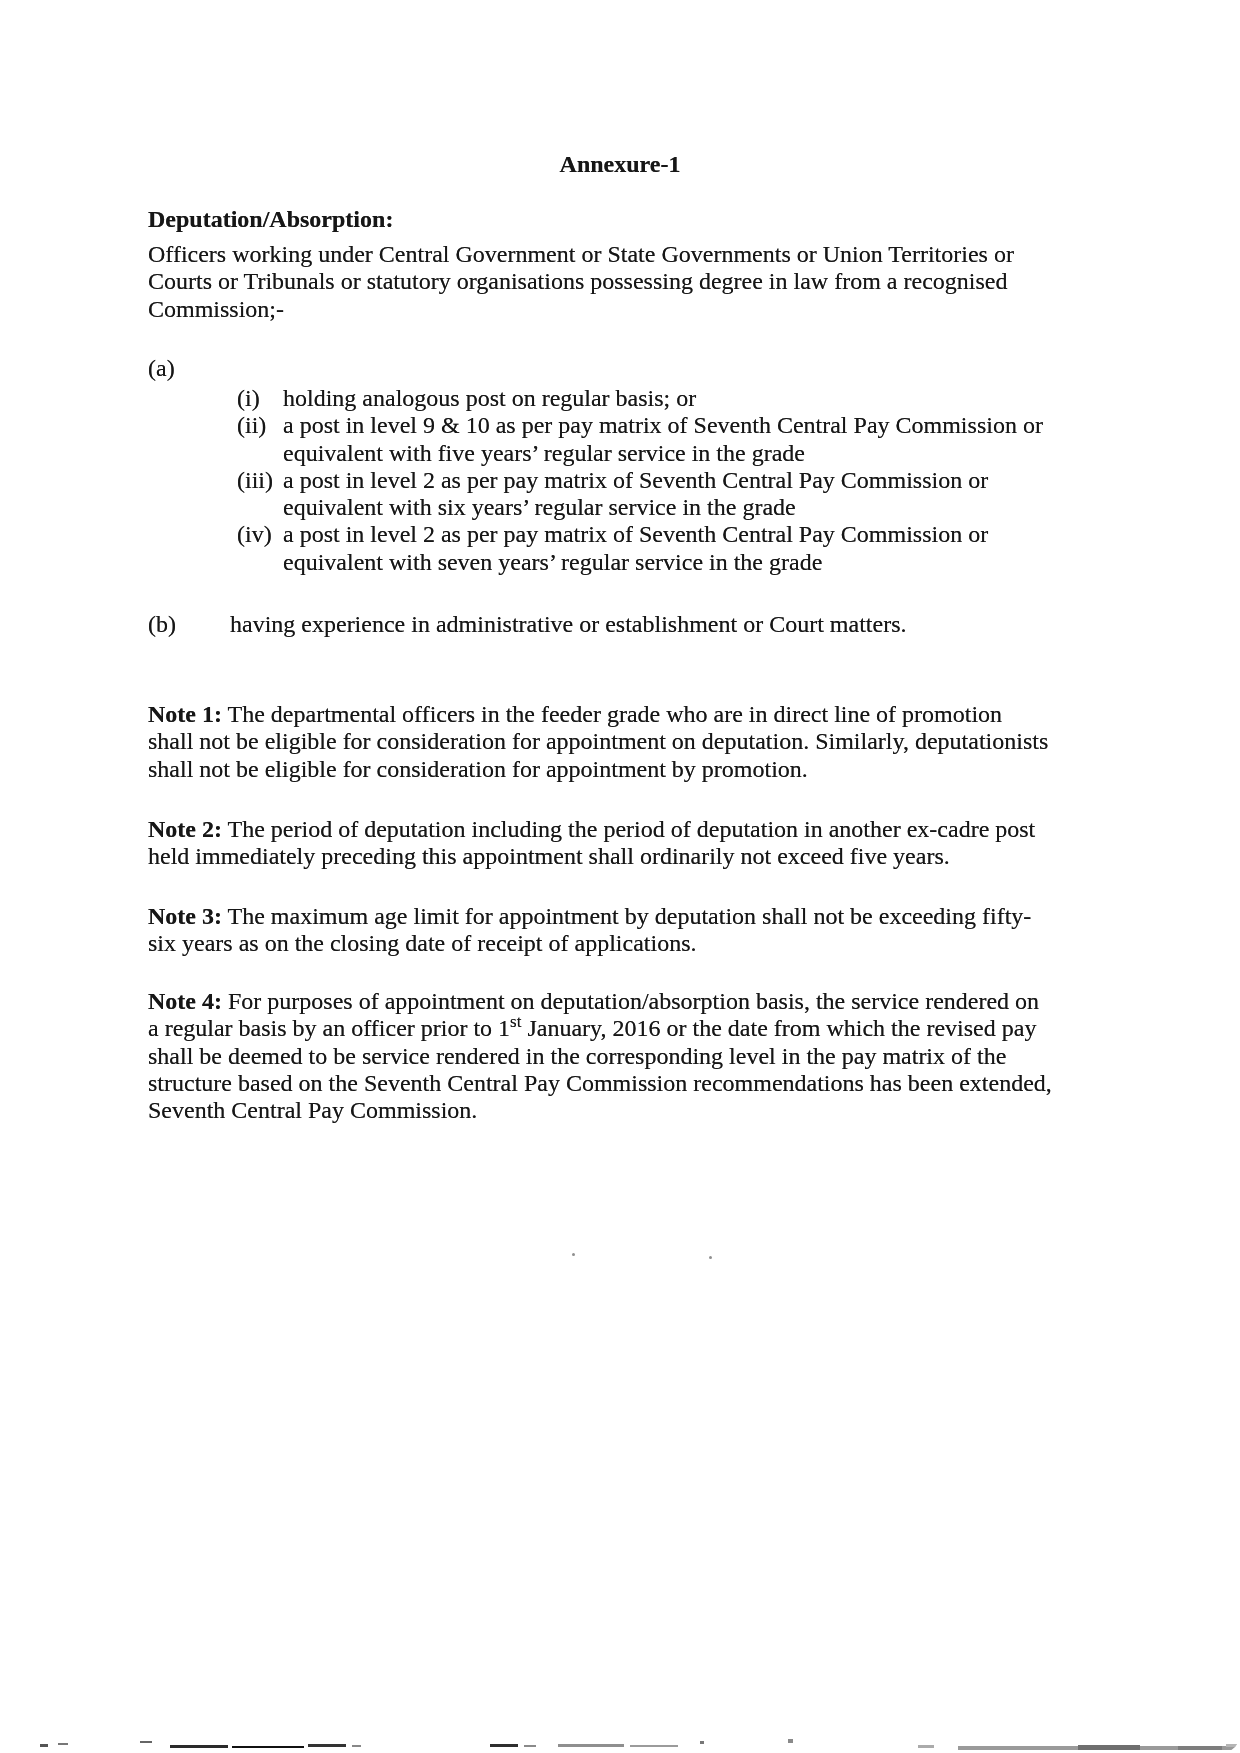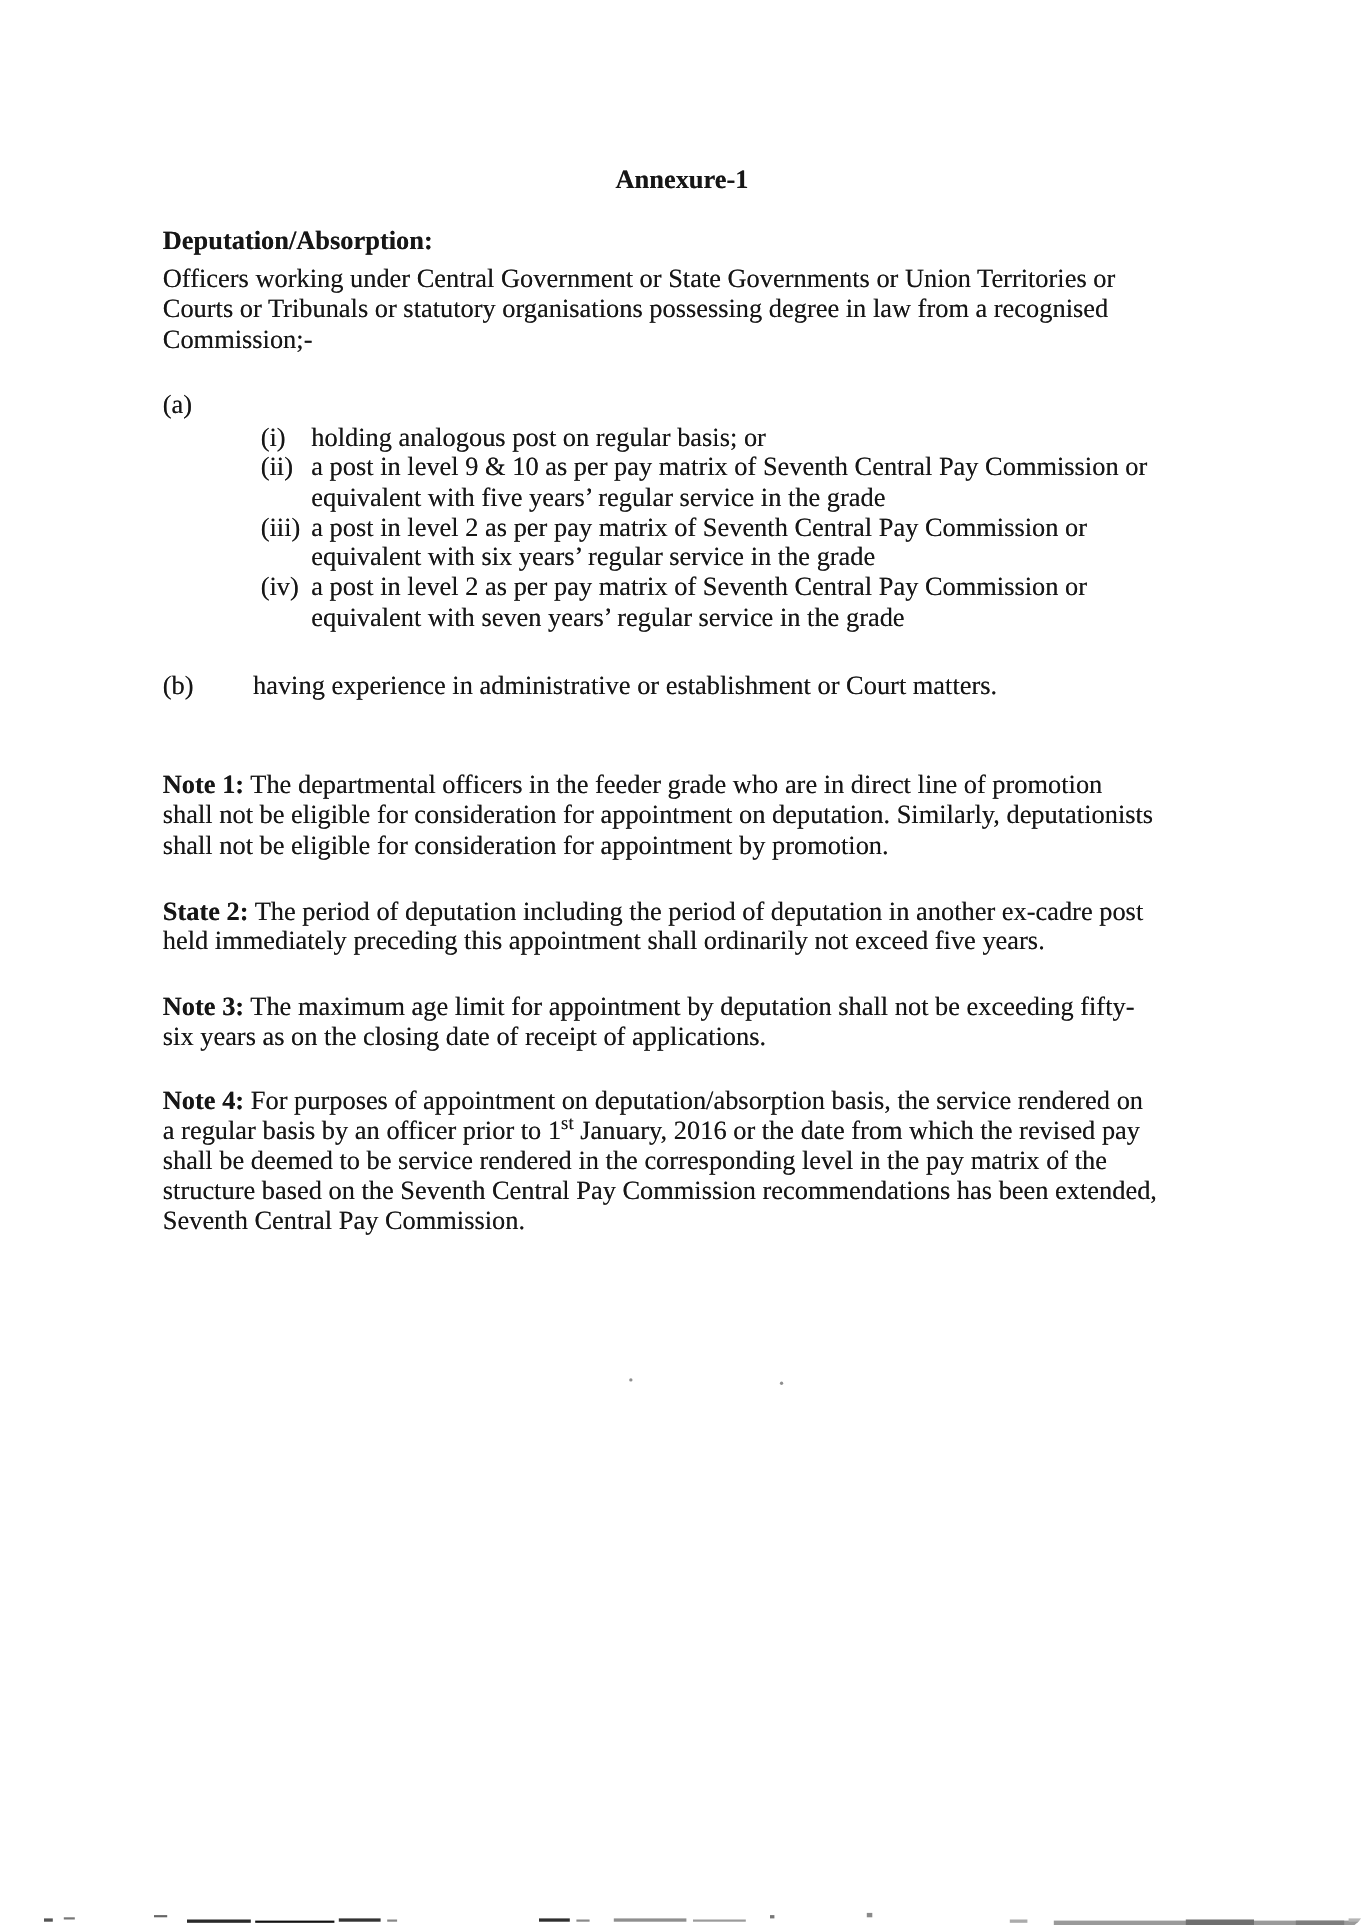--- a/index.html
+++ b/index.html
@@ -85,21 +85,21 @@
     <span>having experience in administrative or establishment or Court matters.</span>
   </div>
 
   <div id="notes">
       <div class="note scan-text" style="top: 701px;">
         <div><span class="b">Note 1:</span> The departmental officers in the feeder grade who are in direct line of promotion</div>
         <div>shall not be eligible for consideration for appointment on deputation. Similarly, deputationists</div>
         <div>shall not be eligible for consideration for appointment by promotion.</div>
       </div>
       <div class="note scan-text" style="top: 816px;">
-        <div><span class="b">State 2:</span> The period of deputation including the period of deputation in another ex-cadre post</div>
+        <div><span class="b">Note 2:</span> The period of deputation including the period of deputation in another ex-cadre post</div>
         <div>held immediately preceding this appointment shall ordinarily not exceed five years.</div>
       </div>
       <div class="note scan-text" style="top: 903px;">
         <div><span class="b">Note 3:</span> The maximum age limit for appointment by deputation shall not be exceeding fifty-</div>
         <div>six years as on the closing date of receipt of applications.</div>
       </div>
       <div class="note scan-text" style="top: 988px;">
         <div><span class="b">Note 4:</span> For purposes of appointment on deputation/absorption basis, the service rendered on</div>
         <div>a regular basis by an officer prior to 1<sup>st</sup> January, 2016 or the date from which the revised pay</div>
         <div>shall be deemed to be service rendered in the corresponding level in the pay matrix of the</div>

